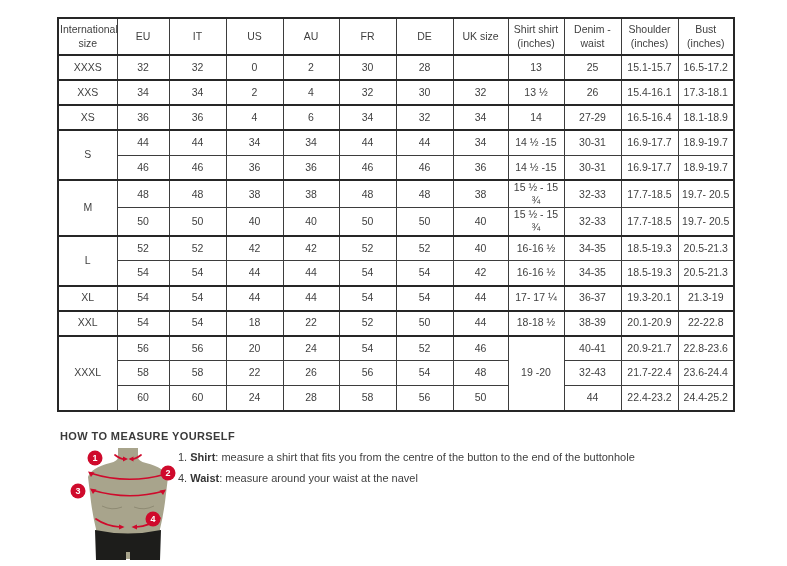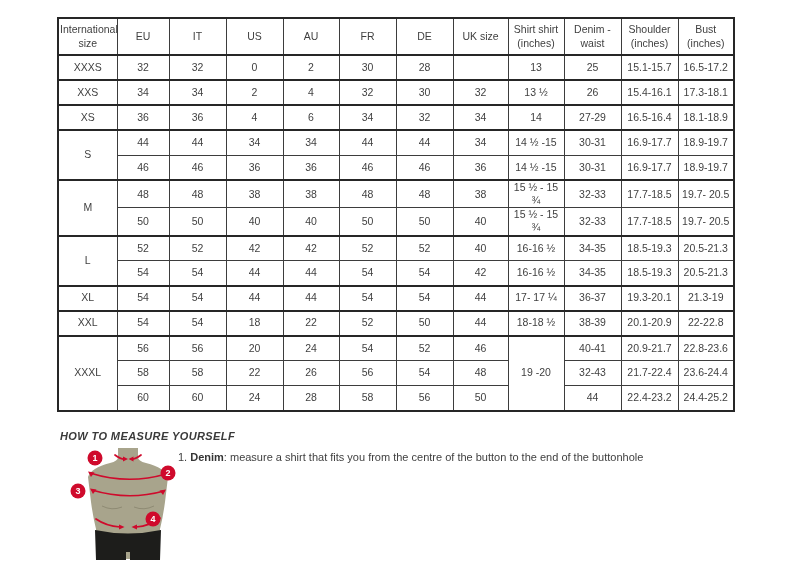--- a/index.html
+++ b/index.html
@@ -24,21 +24,21 @@
     text-align:center;vertical-align:middle;
     font-weight:normal;padding:0 1px;line-height:1.25;
   }
   .size-table thead th{height:37px;border-bottom:2px solid var(--border-dark);}
   .size-table tbody td{height:25px;}
   .size-table tbody tr.group-start td{border-top:2px solid var(--border-dark);}
 
   
   .measure-title{
     position:absolute;left:60px;top:430px;
-    font-size:11px;font-weight:bold;letter-spacing:.4px;color:#3a3a3a;font-style:italic;
+    font-size:11px;font-weight:bold;letter-spacing:.4px;color:#3a3a3a;
   }
   .measure-list{
     position:absolute;left:178px;top:447px;list-style:none;
     font-size:11px;color:var(--text);
   }
   .measure-list li{line-height:21px;white-space:nowrap;}
   .measure-list b{font-weight:bold;color:#353535;}
 
   .measure-figure{position:absolute;left:64px;top:446px;width:130px;height:120px;}
   .measure-figure svg{width:100%;height:100%;display:block;overflow:visible;}
@@ -319,16 +319,17 @@
         <text class="marker-num" x="14" y="48.2">3</text>
       </g>
       <g>
         <circle class="red-fill" cx="89" cy="73" r="7.5"></circle>
         <text class="marker-num" x="89" y="76.2">4</text>
       </g>
     </svg>
   </div>
 
   <ol class="measure-list">
-      <li><span>1. </span><b>Denim</b><span>: measure a shirt that fits you from the centre of the button to the end of the buttonhole</span></li>
+      <li><span>1. </span><b>Shirt</b><span>: measure a shirt that fits you from the centre of the button to the end of the buttonhole</span></li>
+      <li><span>4. </span><b>Waist</b><span>: measure around your waist at the navel</span></li>
     </ol>
 
 </div>
 
 </body></html>

